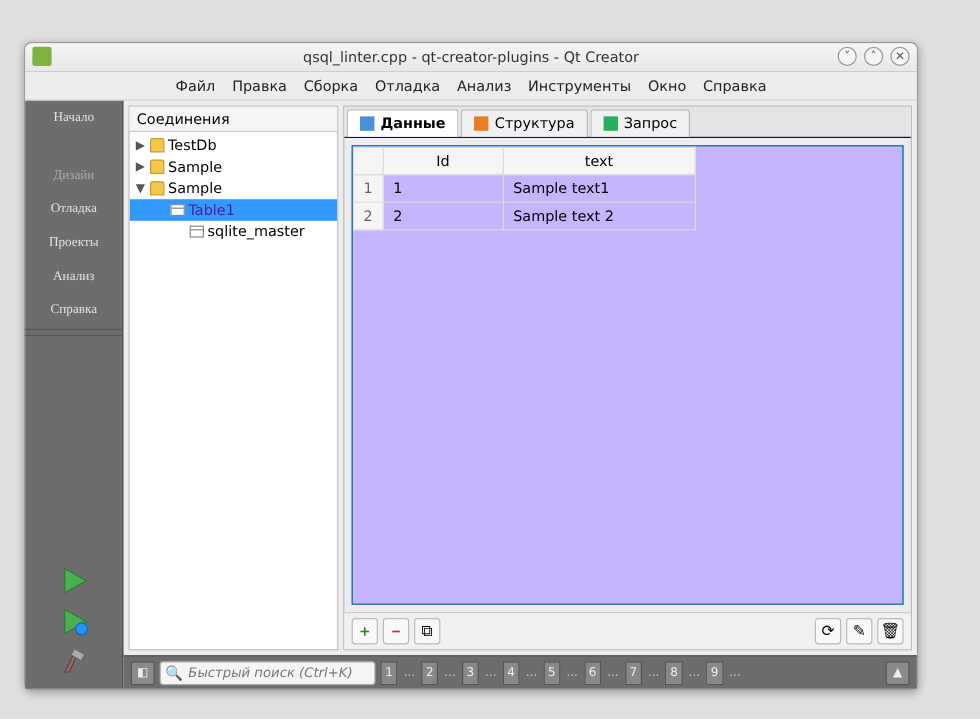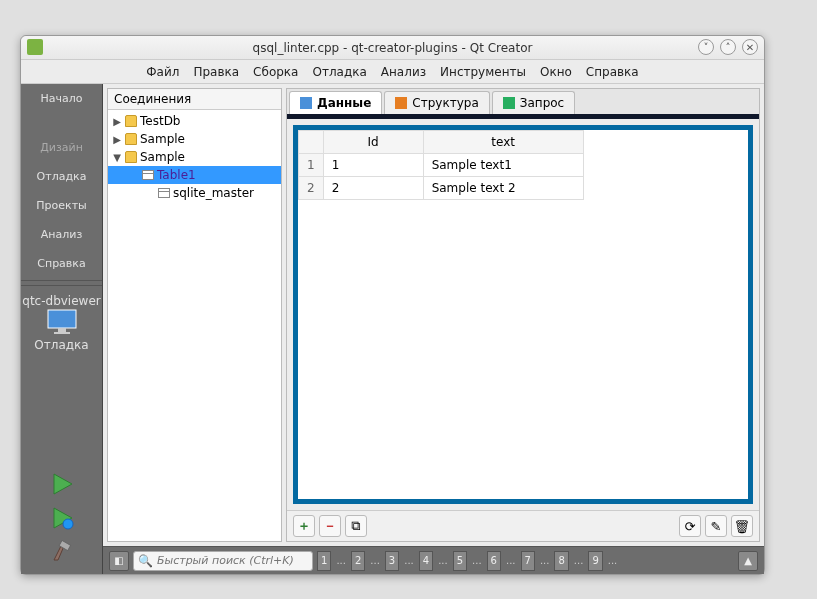--- a/index.html
+++ b/index.html
@@ -12,21 +12,21 @@
 .titlebar .wb { position: absolute; right: 6px; top: 3px; display: flex; gap: 6px; }
 .titlebar .wb span { width: 16px; height: 16px; border: 1px solid #999; border-radius: 50%; display: flex; align-items: center; justify-content: center; background: #f5f5f5; cursor: pointer; font-size: 10px; color: #555; }
 .app-icon { position: absolute; left: 6px; top: 3px; width: 16px; height: 16px; background: #7cb342; border-radius: 2px; }
 
 .menubar { height: 24px; display: flex; align-items: center; padding: 0 6px; gap: 2px; background: #ececec; border-bottom: 1px solid #ccc; justify-content: center; }
 .menubar span { padding: 3px 6px; color: #222; cursor: pointer; }
 
 .body { flex: 1; display: flex; min-height: 0; }
 
 .leftbar { width: 82px; background: #6d6d6d; color: #e0e0e0; display: flex; flex-direction: column; border-right: 1px solid #444; }
-.leftbar .mode { padding: 8px 4px; text-align: center; font-size: 11px; cursor: pointer; }
+.leftbar .mode { padding: 8px 4px; text-align: center; font-size: 11px; cursor: pointer; font-family: Liberation Serif, serif; }
 .leftbar .mode.disabled { color: #aaa; margin-top: 20px; }
 .leftbar .mode.active { background: #888; color: #fff; font-weight: bold; }
 .leftbar .sep { height: 1px; background: #555; margin: 2px 0; }
 .leftbar .tool { text-align: center; padding: 6px 0; font-size: 10px; }
 .leftbar .tool svg { display: block; margin: 0 auto 2px; }
 .leftbar .runbtns { margin-top: auto; display: flex; flex-direction: column; align-items: center; gap: 10px; padding: 10px 0; }
 
 .main { flex: 1; display: flex; flex-direction: column; min-width: 0; background: #ececec; }
 .panes { flex: 1; display: flex; min-height: 0; padding: 4px; gap: 4px; }
 
@@ -34,29 +34,29 @@
 .conn-pane .hdr { padding: 3px 6px; border-bottom: 1px solid #ccc; background: #f5f5f5; }
 .tree { flex: 1; overflow: auto; padding: 2px 0; }
 .tree-row { display: flex; align-items: center; height: 18px; padding-left: 4px; gap: 3px; cursor: pointer; white-space: nowrap; }
 .tree-row.selected { background: #3399ff; color: #4c1d95; }
 .tree-row .arrow { width: 10px; text-align: center; color: #555; font-size: 10px; }
 .db-icon { width: 12px; height: 12px; background: #f5c84c; border: 1px solid #c89b2a; border-radius: 2px 2px 0 0; }
 .tbl-icon { width: 12px; height: 10px; background: #fff; border: 1px solid #888; position: relative; }
 .tbl-icon::before { content:""; position:absolute; left:0; right:0; top:2px; height:1px; background:#888; }
 
 .data-pane { flex: 1; background: #ececec; display: flex; flex-direction: column; border: 1px solid #bbb; }
-.tabs { display: flex; gap: 2px; padding: 2px 2px 0; background: #e5e5e5; border-bottom: 5px solid #0f172a; }
+.tabs { display: flex; gap: 2px; padding: 2px 2px 0; background: #e5e5e5; border-bottom: 1px solid #0f172a; }
 .tab { padding: 4px 10px; background: #f0f0f0; border: 1px solid #bbb; border-bottom: none; border-radius: 3px 3px 0 0; cursor: pointer; display: flex; align-items: center; gap: 5px; }
 .tab.active { background: #fff; font-weight: bold; }
 .tab .ti { width: 12px; height: 12px; }
 .ti-data { background: #4a90d9; }
 .ti-struct { background: #e67e22; }
 .ti-query { background: #27ae60; }
 
-.table-area { flex: 1; background: #ffffff; margin: 6px; border: 5px solid #0369a1; overflow: auto; }
+.table-area { flex: 1; background: #c4b5fd; margin: 6px; border: 1px solid #0369a1; overflow: auto; }
 table { border-collapse: collapse; }
 th, td { border: 1px solid #ddd; padding: 4px 8px; text-align: left; font-size: 12px; }
 th { background: #f5f5f5; font-weight: normal; text-align: center; }
 th.rownum, td.rownum { background: #f5f5f5; text-align: center; width: 22px; color: #666; }
 .col-id { width: 100px; }
 .col-text { width: 160px; }
 
 .toolbar-bottom { display: flex; align-items: center; padding: 4px 6px; gap: 4px; border-top: 1px solid #ccc; background: #f0f0f0; }
 .tb-btn { width: 22px; height: 22px; border: 1px solid #bbb; border-radius: 3px; background: #f8f8f8; display: flex; align-items: center; justify-content: center; cursor: pointer; font-size: 13px; }
 .tb-btn.green { color: #2e7d32; font-weight: bold; }
@@ -98,29 +98,20 @@
   <div class="body">
     <div class="leftbar">
       <div class="mode">Начало</div>
       <div class="mode disabled">Дизайн</div>
       <div class="mode">Отладка</div>
       <div class="mode">Проекты</div>
       <div class="mode">Анализ</div>
       <div class="mode">Справка</div>
       <div class="sep"></div>
       <div class="sep"></div>
-      <div class="tool">
-        <span>qtc-dbviewer</span>
-        <svg width="36" height="28" viewBox="0 0 36 28">
-            <rect x="4" y="2" width="28" height="18" fill="#4a90d9" stroke="#fff"></rect>
-            <rect x="14" y="20" width="8" height="4" fill="#ccc"></rect>
-            <rect x="10" y="24" width="16" height="2" fill="#ccc"></rect>
-          </svg>
-        <span>Отладка</span>
-      </div>
       <div class="runbtns">
         <svg width="24" height="24">
             <polygon points="4,2 22,12 4,22" fill="#4caf50" stroke="#2e7d32"></polygon>
           </svg>
         <svg width="24" height="24">
             <polygon points="4,2 22,12 4,22" fill="#4caf50" stroke="#2e7d32"></polygon>
             <circle cx="18" cy="18" r="5" fill="#2196f3" stroke="#1565c0"></circle>
           </svg>
         <svg width="24" height="24">
             <path d="M4 20 L12 4 L14 6 L8 20 Z" fill="#8d6e63" stroke="#5d4037"></path>

